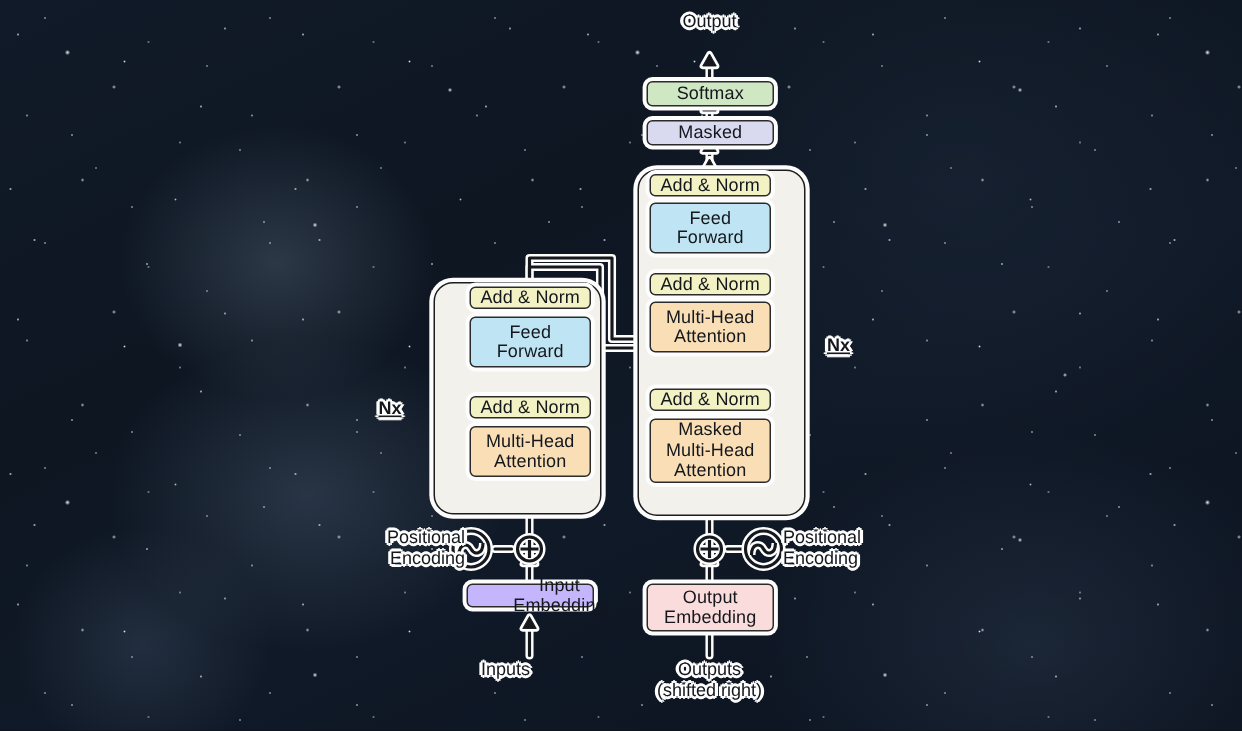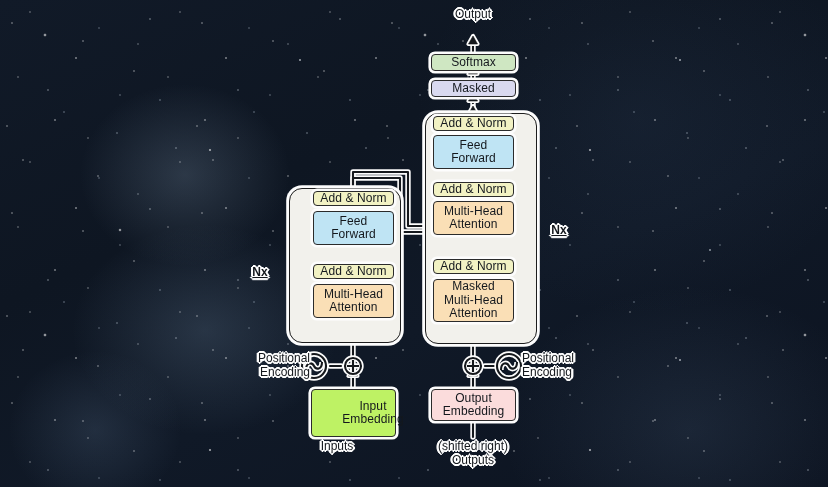--- a/index.html
+++ b/index.html
@@ -294,21 +294,21 @@
 
   <div class="node" style="left:313px;top:284px;width:81px;height:34px;background:#fadfb6;">
     <span>Multi-Head</span>
     <span>Attention</span>
   </div>
 
   <div class="freelabel nx" style="left:248px;top:266px;width:24px;">
     <span>Nx</span>
   </div>
 
-  <div class="node" style="left:311px;top:389px;width:85px;height:48px;background:#bef264;padding-left:39px;">
+  <div class="node" style="left:311px;top:389px;width:85px;height:16px;background:#c4b5fd;padding-left:39px;">
     <span>Input</span>
     <span>Embedding</span>
   </div>
 
   <div class="freelabel" style="left:238px;top:352px;width:72px;text-align:right;">
     <div>Positional</div>
     <div>Encoding</div>
   </div>
 
   <div class="freelabel" style="left:307px;top:440px;width:60px;">
@@ -353,22 +353,22 @@
     <span>Output</span>
     <span>Embedding</span>
   </div>
 
   <div class="freelabel" style="left:522px;top:352px;width:76px;text-align:left;">
     <div>Positional</div>
     <div>Encoding</div>
   </div>
 
   <div class="freelabel" style="left:413px;top:440px;width:120px;">
+    <div>Outputs</div>
     <div>(shifted right)</div>
-    <div>Outputs</div>
   </div>
 
   <div class="node" style="left:431px;top:80px;width:85px;height:17px;background:#d9d9ef;">
     <span>Masked</span>
   </div>
 
   <div class="node" style="left:431px;top:54px;width:85px;height:17px;background:#cfe7c2;">
     <span>Softmax</span>
   </div>
 

